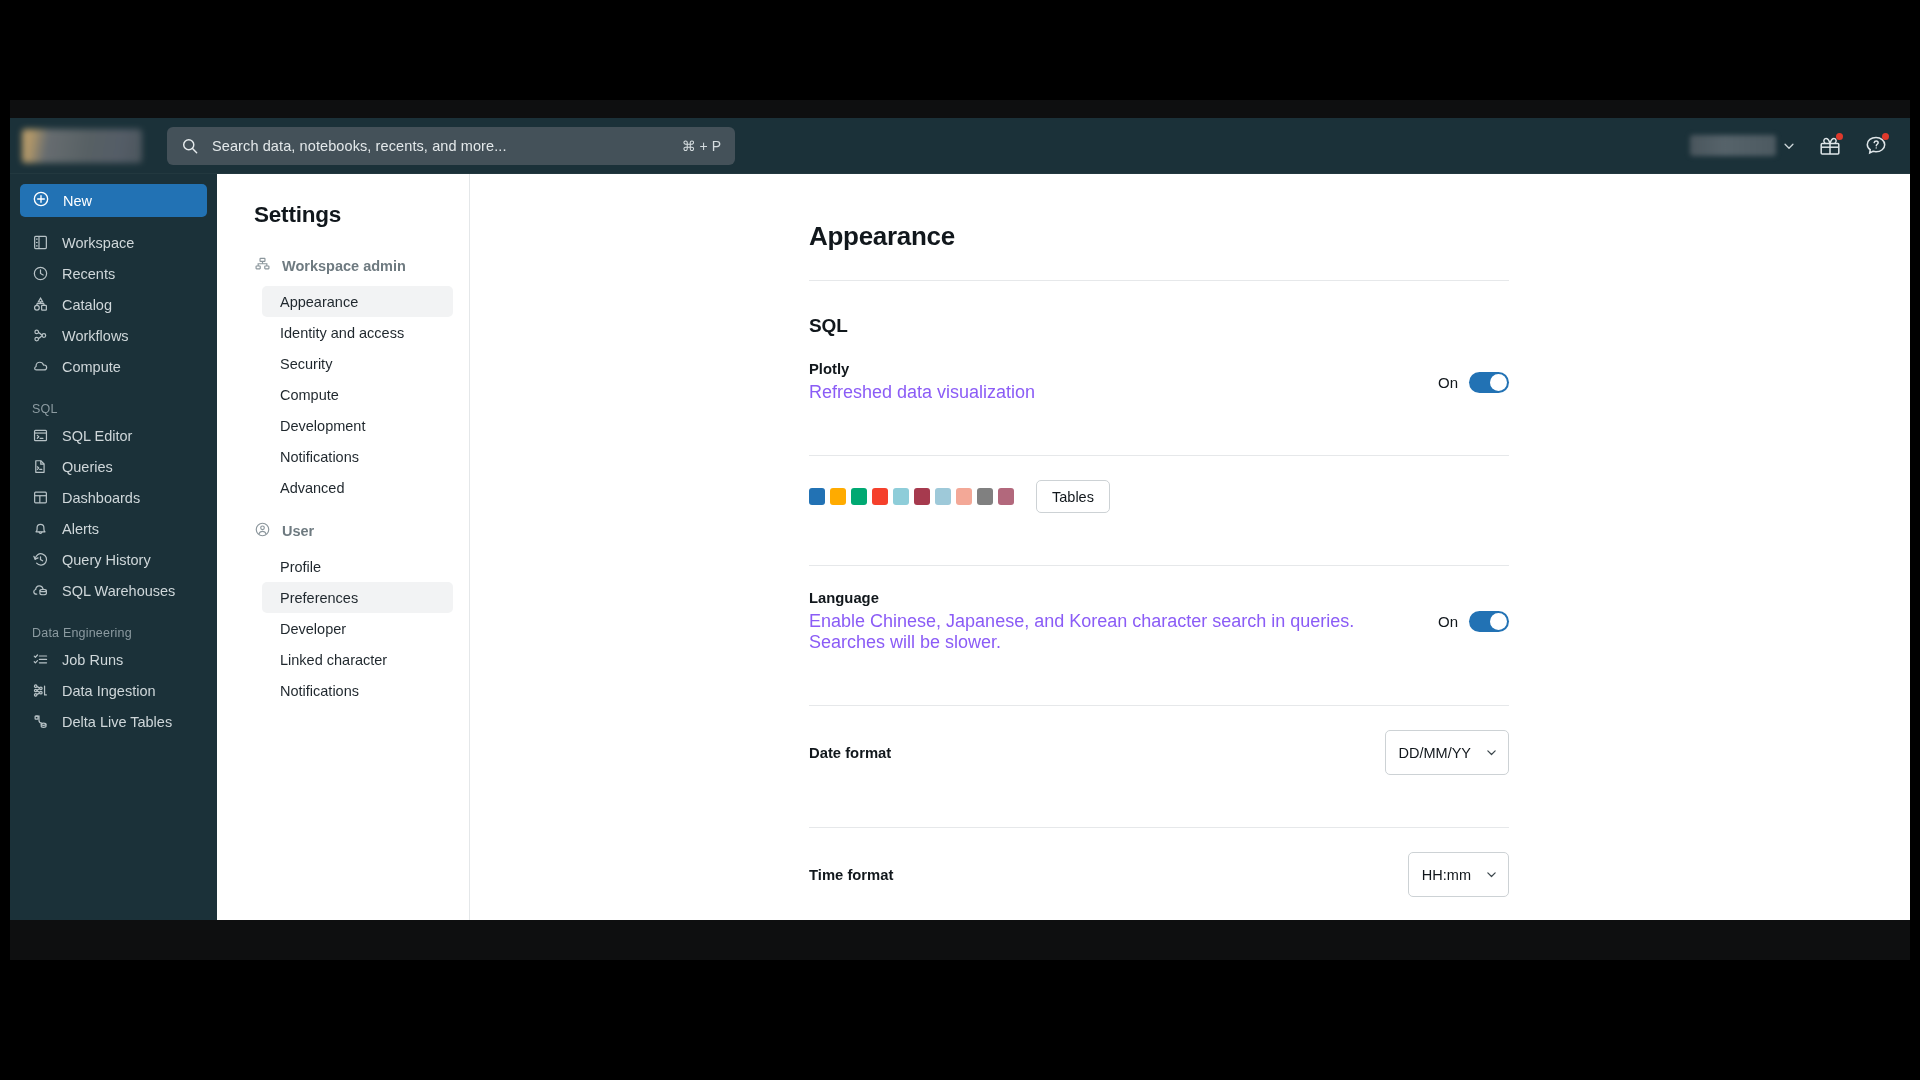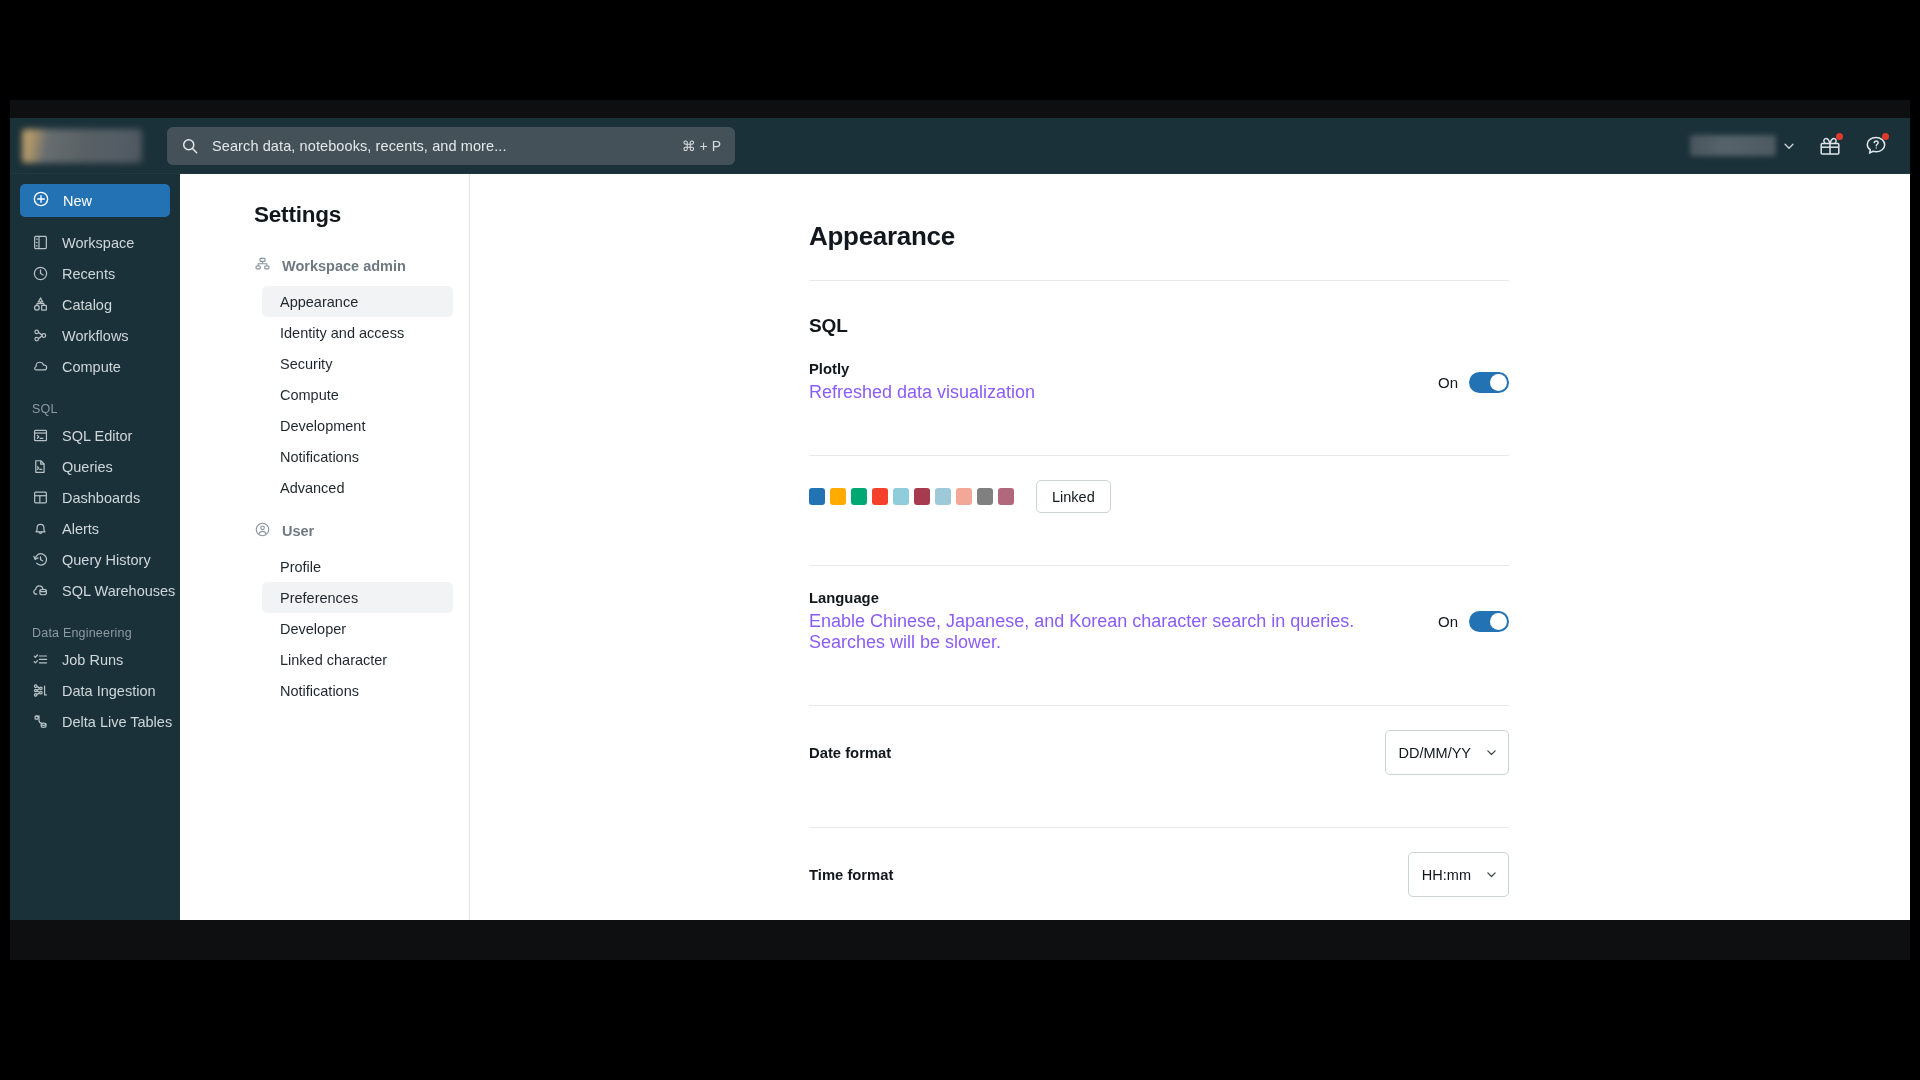--- a/index.html
+++ b/index.html
@@ -110,21 +110,21 @@
     right: -1px; top: -1px;
     width: 7px; height: 7px;
     border-radius: 50%;
     background: #e0392c;
   }
 
   
   .sidebar {
     position: absolute;
     left: 0; top: 56px;
-    width: 170px;
+    width: 207px;
     height: 746px;
     background: #1b3139;
     padding-top: 10px;
   }
   .nav-new {
     margin: 0 10px 10px 10px;
     height: 33px;
     background: #2272b4;
     border-radius: 5px;
     display: flex;
@@ -616,21 +616,21 @@
               <span class="swatch" style="background: rgb(255, 171, 0);"></span>
               <span class="swatch" style="background: rgb(0, 169, 114);"></span>
               <span class="swatch" style="background: rgb(245, 64, 44);"></span>
               <span class="swatch" style="background: rgb(142, 205, 217);"></span>
               <span class="swatch" style="background: rgb(166, 58, 78);"></span>
               <span class="swatch" style="background: rgb(158, 201, 217);"></span>
               <span class="swatch" style="background: rgb(243, 168, 151);"></span>
               <span class="swatch" style="background: rgb(128, 128, 128);"></span>
               <span class="swatch" style="background: rgb(178, 104, 124);"></span>
             </div>
-          <div class="btn">Linked</div>
+          <div class="btn">Tables</div>
         </div>
       </div>
       <div class="rule"></div>
 
       <div class="row">
         <div class="texts">
           <div class="r-title">Language</div>
           <div class="r-sub">Enable Chinese, Japanese, and Korean character search in queries. Searches will be slower.</div>
         </div>
         <div class="right">

